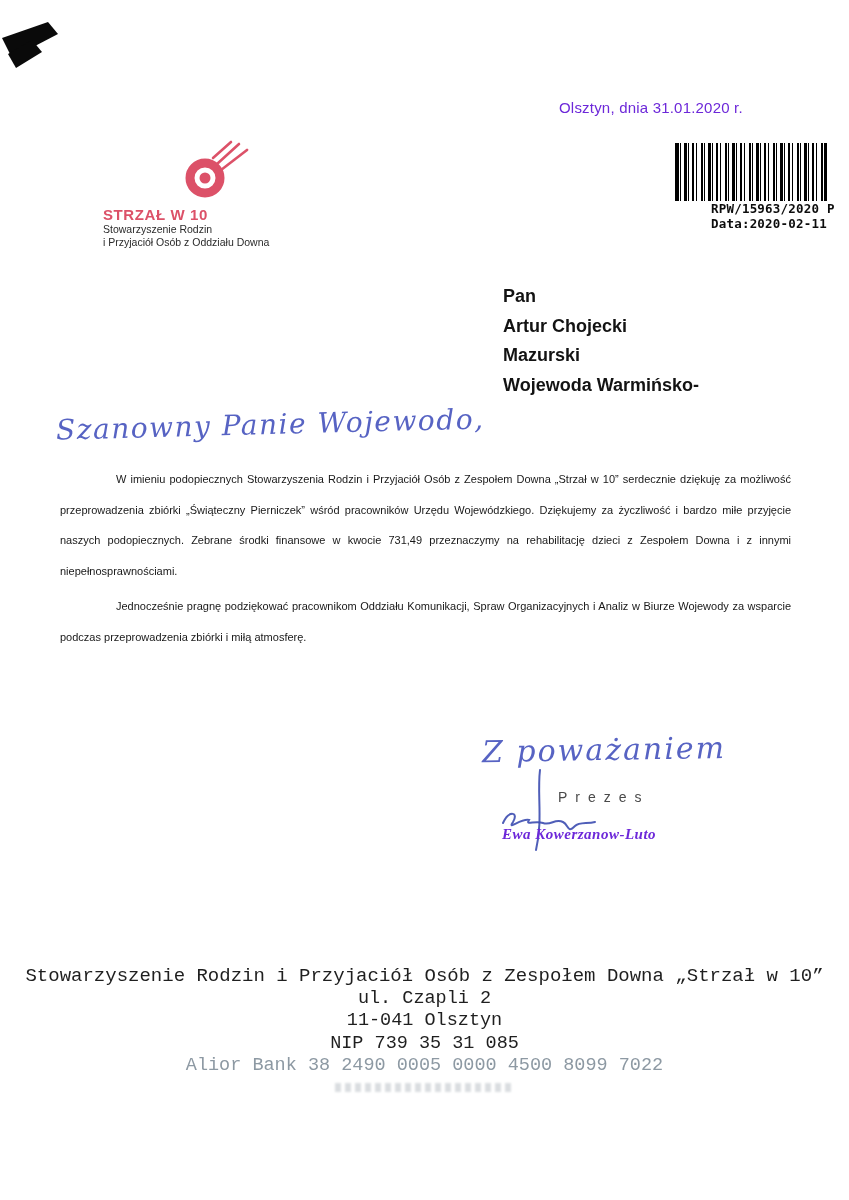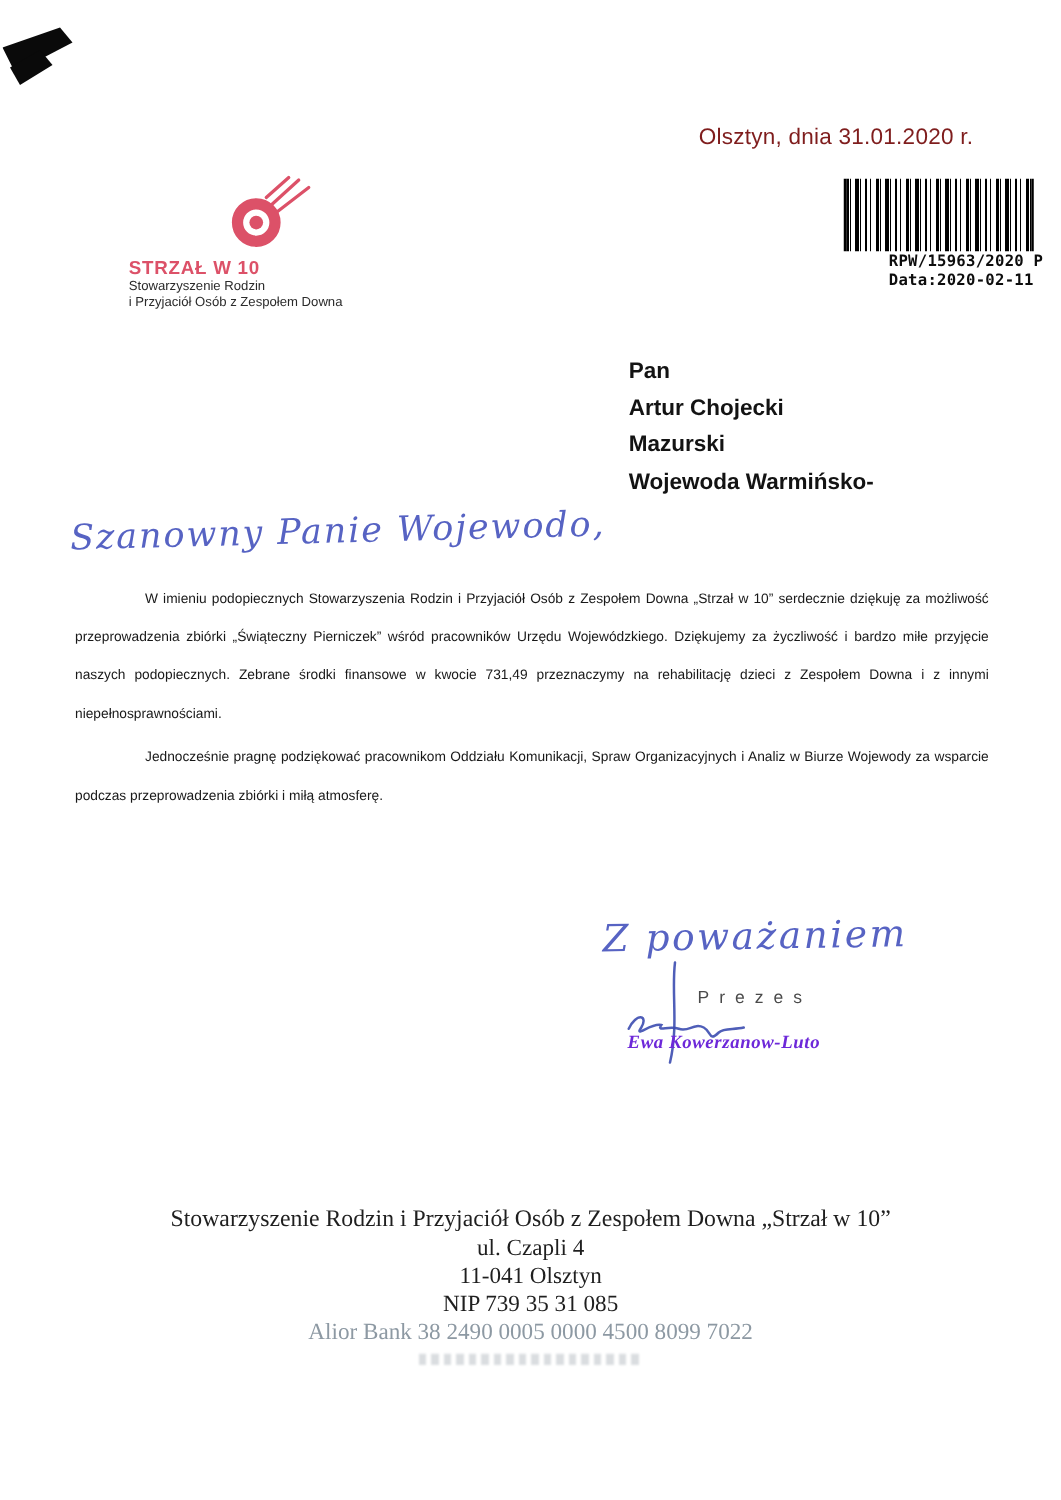--- a/index.html
+++ b/index.html
@@ -25,23 +25,23 @@
     top: 20px;
     width: 70px;
     height: 60px;
   }
 
   
   .date-line {
     position: absolute;
     left: 559px;
     top: 99px;
-    font-size: 18px;
+    font-size: 15px;
     letter-spacing: 0.2px;
-    color: #7f1d1d;
+    color: #6d28d9;
   }
 
   
   .logo-block {
     position: absolute;
     left: 103px;
     top: 138px;
     width: 220px;
     text-align: left;
   }
@@ -176,21 +176,21 @@
     filter: blur(0.4px);
   }
 
   
   .footer {
     position: absolute;
     left: 0;
     right: 0;
     top: 965px;
     text-align: center;
-    font-family: Liberation Serif, serif;
+    font-family: Liberation Mono, monospace;
     color: #1f1f1f;
   }
   .footer-line { font-size: 18.5px; line-height: 22.5px; }
   .footer-line.first { font-size: 19px; }
   .footer-line.faded {
     color: #8d99a3;
     filter: blur(0.3px);
   }
   .faded-strip {
     width: 180px;
@@ -216,21 +216,21 @@
   <div class="logo-block">
     <svg class="logo-icon" width="84" height="66" viewBox="0 0 84 66">
       <circle cx="34" cy="40" r="15" fill="none" stroke="#dc5168" stroke-width="9"></circle>
       <circle cx="34" cy="40" r="5.5" fill="#dc5168"></circle>
       <path d="M46,26 L68,6" stroke="#dc5168" stroke-width="2.6" stroke-linecap="round"></path>
       <path d="M50,32 L76,12" stroke="#dc5168" stroke-width="2.6" stroke-linecap="round"></path>
       <path d="M42,20 L60,4" stroke="#dc5168" stroke-width="2.6" stroke-linecap="round"></path>
     </svg>
     <div class="logo-title">STRZAŁ W 10</div>
     <div class="logo-sub">Stowarzyszenie Rodzin</div>
-    <div class="logo-sub">i Przyjaciół Osób z Zespołem Downa</div>
+    <div class="logo-sub">i Przyjaciół Osób z Oddziału Downa</div>
   </div>
 
   <div class="barcode-block">
     <div class="barcode"></div>
     <div class="barcode-text">RPW/15963/2020 P</div>
     <div class="barcode-text">Data:2020-02-11</div>
   </div>
 
   <div class="addressee">
     <div>Pan</div>
@@ -250,20 +250,20 @@
 
   <svg class="sig-scribble" viewBox="0 0 150 85">
     <path d="M45,2 C42,26 48,52 41,82" fill="none" stroke="#3c4cb0" stroke-width="2" stroke-linecap="round" opacity="0.9"></path>
     <path d="M8,55 C14,42 24,44 18,54 C12,63 26,50 34,52 C30,58 40,52 48,55 C56,58 60,50 68,54 C74,57 72,66 80,58 C84,54 92,56 100,54" fill="none" stroke="#3c4cb0" stroke-width="2" stroke-linecap="round" opacity="0.9"></path>
   </svg>
   <div class="sig-title">Prezes</div>
   <div class="sig-name">Ewa Kowerzanow-Luto</div>
 
   <div class="footer">
     <div class="footer-line first">Stowarzyszenie Rodzin i Przyjaciół Osób z Zespołem Downa „Strzał w 10”</div>
-    <div class="footer-line">ul. Czapli 4</div>
+    <div class="footer-line">ul. Czapli 2</div>
     <div class="footer-line">11-041 Olsztyn</div>
     <div class="footer-line">NIP 739 35 31 085</div>
     <div class="footer-line faded">Alior Bank 38 2490 0005 0000 4500 8099 7022</div>
     <div class="faded-strip"></div>
   </div>
 
 </div>
 
 </body></html>

